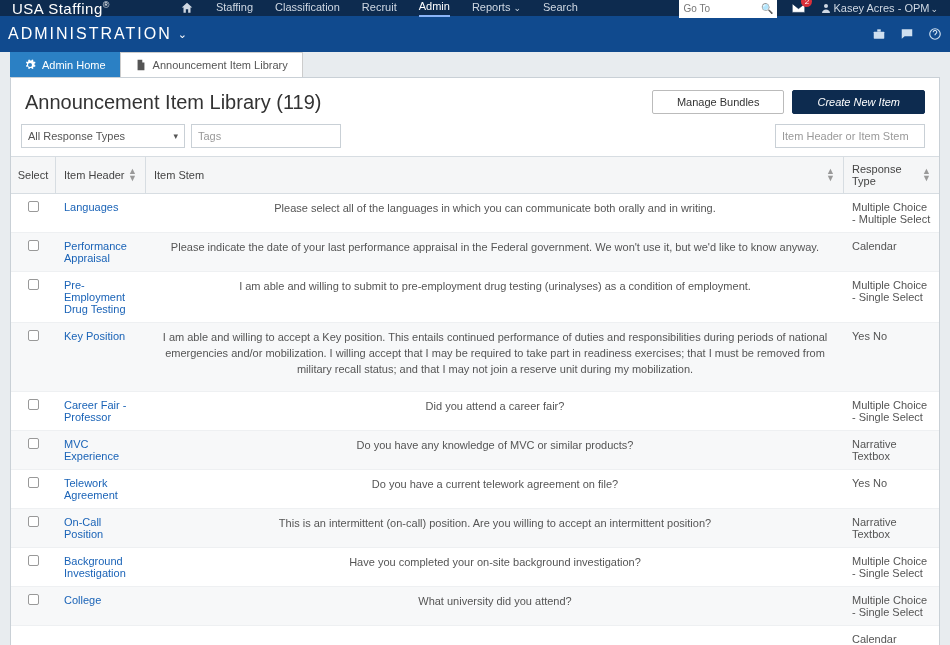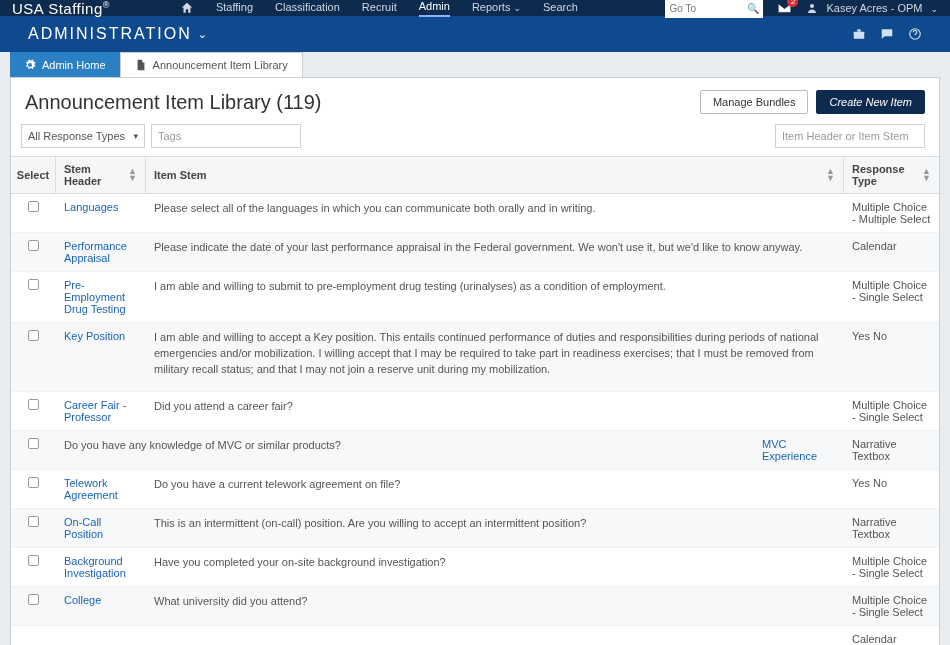--- a/index.html
+++ b/index.html
@@ -9,62 +9,62 @@
 .brand { font-size: 15px; font-weight: 300; letter-spacing: .5px; }
 .brand sup { font-size: 9px; }
 .nav-links { display: flex; gap: 22px; margin-left: 70px; font-size: 11px; align-items: center; }
 .nav-links a { color: #cfd8e3; text-decoration: none; cursor: pointer; padding-bottom: 3px; }
 .nav-links a.active { color: #fff; border-bottom: 2px solid #8ab4f8; }
 .nav-right { margin-left: auto; display: flex; align-items: center; gap: 14px; }
 .goto-box { background: #ffffff; display: flex; align-items: center; height: 20px; width: 98px; padding: 0 4px; font-size: 10px; color: #777; }
 .goto-box .srch { margin-left: auto; color: #888; }
 .mail-badge { position: relative; }
 .badge-count { position: absolute; top: -6px; right: -6px; background: #d9303a; color: #fff; font-size: 8px; border-radius: 50%; width: 11px; height: 11px; display: flex; align-items: center; justify-content: center; }
-.user-chip { font-size: 11px; color: #cfd8e3; display: flex; align-items: flex-end; gap: 8px; }
+.user-chip { font-size: 11px; color: #cfd8e3; display: flex; align-items: flex-end; gap: 1px; }
 .chev { font-size: 9px; }
 
-.subhead { background: #104a8e; color: #fff; height: 36px; display: flex; align-items: center; padding: 0 28px; font-size: 16px; font-weight: 300; letter-spacing: 2px; }
+.subhead { background: #104a8e; color: #fff; height: 36px; display: flex; align-items: center; padding: 0 8px; font-size: 16px; font-weight: 300; letter-spacing: 2px; }
 .subhead .chev2 { margin-left: 6px; font-size: 11px; }
 .subhead-icons { margin-left: auto; display: flex; gap: 14px; font-size: 13px; color: #cfe0f0; }
 
 .tabs { display: flex; padding: 0; margin-left: 10px; margin-top: 0; }
 .tab { display: flex; align-items: center; gap: 6px; padding: 6px 14px; font-size: 11px; cursor: pointer; }
 .tab.home { background: #2b80c4; color: #fff; }
 .tab.lib { background: #fff; color: #555; border: 1px solid #ccc; border-bottom: none; }
 .tab svg, .tab .ico { width: 12px; height: 12px; }
 
 .panel { background: #fff; margin: 0 10px 10px 10px; border: 1px solid #c9d0d6; }
 
 .panel-head { display: flex; align-items: center; padding: 12px 14px 10px 14px; }
 .panel-title { font-size: 20px; font-weight: 400; color: #333; }
 .panel-actions { margin-left: auto; display: flex; gap: 8px; }
-.btn { padding: 5px 12px; font-size: 11px; cursor: pointer; border-radius: 2px; }
+.btn { padding: 5px 24px; font-size: 11px; cursor: pointer; border-radius: 2px; }
 .btn-light { background: #fff; border: 1px solid #bbb; color: #333; }
 .btn-dark { background: #0d2b4f; border: 1px solid #0d2b4f; color: #fff; font-style: italic; }
 
 .filters { display: flex; gap: 6px; padding: 0 10px 8px 10px; align-items: center; }
 .sel, .tag-in { border: 1px solid #c9d0d6; height: 24px; font-size: 11px; padding: 0 6px; color: #555; display: flex; align-items: center; }
-.sel { width: 124px; justify-content: space-between; cursor: pointer; }
+.sel { width: 164px; justify-content: space-between; cursor: pointer; }
 .tag-in { width: 150px; color: #999; }
 .search-in { margin-left: auto; border: 1px solid #c9d0d6; height: 24px; width: 150px; font-size: 11px; padding: 0 6px; color: #999; display: flex; align-items: center; margin-right: 4px; }
 
 .tbl-head { display: flex; background: #f5f6f7; border-top: 1px solid #d7dde2; border-bottom: 1px solid #d7dde2; font-size: 11px; color: #444; }
-.th { padding: 6px 8px; border-right: 1px solid #d7dde2; display: flex; align-items: center; justify-content: space-between; font-weight: bold; }
+.th { padding: 6px 8px; border-right: 1px solid #d7dde2; display: flex; align-items: center; justify-content: space-between; }
 .th .sorter { color: #999; font-size: 9px; line-height: 7px; }
 .col-sel { width: 45px; text-align: center; justify-content: center; }
 .col-hdr { width: 90px; }
 .col-stem { flex: 1; }
 .col-rt { width: 95px; border-right: none; }
 
 .row { display: flex; border-bottom: 1px solid #eef0f2; font-size: 11px; }
 .row:nth-child(even) { background: #f7f8f9; }
 .td { padding: 7px 8px; }
 .td.col-sel { display: flex; justify-content: center; align-items: flex-start; }
 .td.col-hdr a { color: #1a63b7; text-decoration: none; cursor: pointer; }
-.td.col-stem { color: #555; line-height: 1.45; }
+.td.col-stem { color: #555; line-height: 1.45; text-align: center; }
 .td.col-rt { color: #555; }
 .chk { width: 11px; height: 11px; border: 1px solid #999; border-radius: 2px; display: inline-block; cursor: pointer; background: #fff; }
 
 .icon { display: inline-flex; width: 14px; height: 14px; }
 svg { display: block; }
 </style>
 </head>
 <body>
 
 <div class="topnav">
@@ -161,21 +161,21 @@
       <span>All Response Types</span>
         <span class="chev">▾</span>
     </div>
     <div class="tag-in">Tags</div>
     <div class="search-in">Item Header or Item Stem</div>
   </div>
 
   <div class="tbl-head">
     <div class="th col-sel">Select</div>
     <div class="th col-hdr">
-        <span>Stem Header</span>
+        <span>Item Header</span>
         <span class="sorter">▲<br>▼</span>
       </div>
     <div class="th col-stem">
         <span>Item Stem</span>
         <span class="sorter">▲<br>▼</span>
       </div>
     <div class="th col-rt">
         <span>Response Type</span>
         <span class="sorter">▲<br>▼</span>
       </div>
@@ -229,24 +229,24 @@
         <div class="td col-hdr"><a>Career Fair - Professor</a></div>
         <div class="td col-stem">
           <div style="margin-bottom:6px">Did you attend a career fair?</div>
         </div>
         <div class="td col-rt">Multiple Choice - Single Select</div>
       </div>
       <div class="row">
         <div class="td col-sel">
           <span class="chk"></span>
         </div>
+        <div class="td col-hdr"><a>MVC Experience</a></div>
         <div class="td col-stem">
           <div style="margin-bottom:6px">Do you have any knowledge of MVC or similar products?</div>
         </div>
-        <div class="td col-hdr"><a>MVC Experience</a></div>
         <div class="td col-rt">Narrative Textbox</div>
       </div>
       <div class="row">
         <div class="td col-sel">
           <span class="chk"></span>
         </div>
         <div class="td col-hdr"><a>Telework Agreement</a></div>
         <div class="td col-stem">
           <div style="margin-bottom:6px">Do you have a current telework agreement on file?</div>
         </div>

